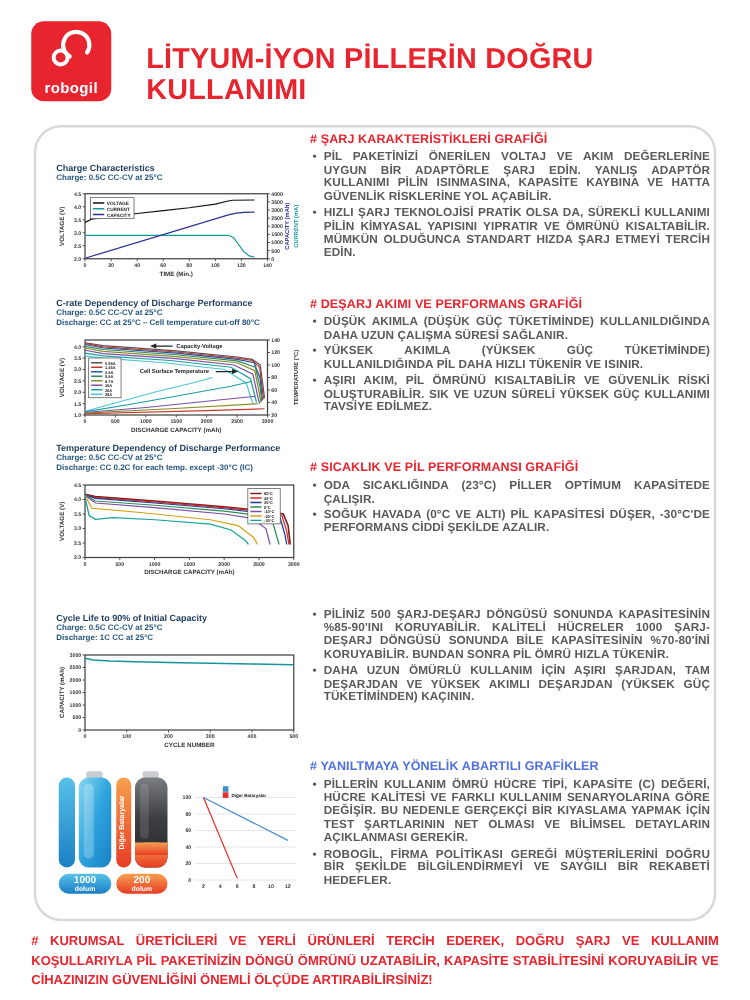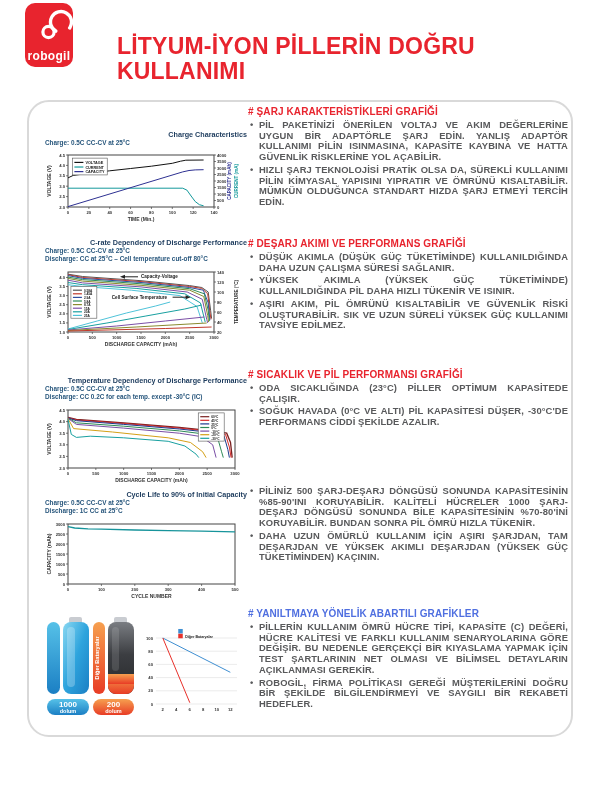--- a/index.html
+++ b/index.html
@@ -1,26 +1,26 @@
 <!DOCTYPE html>
 <html><head>
 <meta charset="utf-8">
 <style>
   html,body{margin:0;padding:0;}
   body{width:600px;height:800px;background:#ffffff;font-family:"Liberation Sans",sans-serif;}
   .page{position:relative;width:600px;height:800px;overflow:hidden;background:#fff;}
   
-  .logo{position:absolute;left:25px;top:3px;width:48px;height:64px;background:#e8242e;border-radius:10px;}
+  .logo{position:absolute;left:25px;top:17px;width:64px;height:64px;background:#e8242e;border-radius:10px;}
   .logo svg{position:absolute;top:6px;left:14px;}
   .logo-text{position:absolute;bottom:4px;width:100%;text-align:center;color:#fff;font-size:12px;font-weight:bold;letter-spacing:.3px;}
   .title{position:absolute;left:105px;top:22px;color:#e8242e;font-size:23px;font-weight:800;line-height:1.07;letter-spacing:.2px;margin:12px;}
   
   .card{position:absolute;left:27px;top:100px;width:546px;height:637px;border:2px solid #d9d9d9;border-radius:22px;background:#fff;box-sizing:border-box;}
   .chart-block{position:absolute;left:16px;width:202px;}
-  .chart-title{font-size:7.2px;font-weight:bold;color:#1b3a5c;text-align:right;}
+  .chart-title{font-size:7.2px;font-weight:bold;color:#1b3a5c;}
   .chart-sub{font-size:6.4px;font-weight:600;color:#27567c;line-height:1.3;}
   svg.chart{display:block;margin-top:2px;}
   .battery-block{position:absolute;left:16px;top:514px;display:flex;gap:6px;}
   .battery-block svg.mini{margin-top:8px;}
   
   .section{position:absolute;left:219px;width:320px;}
   .sec-h{font-size:10px;font-weight:800;margin:0 0 3px 0;letter-spacing:.1px;}
   .sec-h.red{color:#e8242e}
   .sec-h.blue{color:#4f6fe0}
   .bullets{margin:0;padding:0 0 0 11px;list-style:none;}
@@ -199,21 +199,21 @@
           <text x="38.92" y="50.99999999999999" font-size="3.2" fill="#222" font-family="Liberation Sans, sans-serif" font-weight="bold" text-anchor="start">25A</text>
           <text x="96" y="12.4" font-size="4.6" fill="#222" font-family="Liberation Sans, sans-serif" font-weight="bold" text-anchor="start">Capacity-Voltage</text>
           <line x1="93" x2="79" y1="10.8" y2="10.8" stroke="#222" stroke-width="1"></line>
           <polygon points="75,10.8 80,8.8 80,12.8" fill="#222"></polygon>
           <text x="66.8" y="32.8" font-size="4.6" fill="#222" font-family="Liberation Sans, sans-serif" font-weight="bold" text-anchor="start">Cell Surface Temperature</text>
           <line x1="127.6" x2="141.6" y1="31.2" y2="31.2" stroke="#222" stroke-width="1"></line>
           <polygon points="145.6,31.2 140.6,29.2 140.6,33.2" fill="#222"></polygon>
         </svg>
     </div>
 
-    <div class="chart-block" style="top:274px">
+    <div class="chart-block" style="top:252px">
       <div class="chart-title">Temperature Dependency of Discharge Performance</div>
       <div class="chart-sub">Charge: 0.5C CC-CV at 25°C</div>
       <div class="chart-sub">Discharge: CC 0.2C for each temp. except -30°C (IC)</div>
       <svg class="chart" width="196" height="80" viewBox="0 0 196 80">
           <rect x="23" y="6" width="167" height="58" fill="none" stroke="#444" stroke-width="1"></rect>
           <line x1="23" x2="23" y1="64" y2="66" stroke="#444" stroke-width="0.7"></line>
           <text x="23" y="70.5" font-size="4.2" fill="#333" font-family="Liberation Sans, sans-serif" font-weight="bold" text-anchor="middle">0</text>
           <line x1="50.83333333333333" x2="50.83333333333333" y1="64" y2="66" stroke="#444" stroke-width="0.7"></line>
           <text x="50.83333333333333" y="70.5" font-size="4.2" fill="#333" font-family="Liberation Sans, sans-serif" font-weight="bold" text-anchor="middle">500</text>
           <line x1="78.66666666666666" x2="78.66666666666666" y1="64" y2="66" stroke="#444" stroke-width="0.7"></line>
@@ -407,14 +407,15 @@
     <section class="section" style="top:506px">
       <h2 class="sec-h blue"># YANILTMAYA YÖNELİK ABARTILI GRAFİKLER</h2>
       <ul class="bullets">
         <li>PİLLERİN KULLANIM ÖMRÜ HÜCRE TİPİ, KAPASİTE (C) DEĞERİ, HÜCRE KALİTESİ VE FARKLI KULLANIM SENARYOLARINA GÖRE DEĞİŞİR. BU NEDENLE GERÇEKÇİ BİR KIYASLAMA YAPMAK İÇİN TEST ŞARTLARININ NET OLMASI VE BİLİMSEL DETAYLARIN AÇIKLANMASI GEREKİR.</li>
         <li>ROBOGİL, FİRMA POLİTİKASI GEREĞİ MÜŞTERİLERİNİ DOĞRU BİR ŞEKİLDE BİLGİLENDİRMEYİ VE SAYGILI BİR REKABETİ HEDEFLER.</li>
       </ul>
     </section>
 
   </div>
 
+  <p class="footer"># KURUMSAL ÜRETİCİLERİ VE YERLİ ÜRÜNLERİ TERCİH EDEREK, DOĞRU ŞARJ VE KULLANIM KOŞULLARIYLA PİL PAKETİNİZİN DÖNGÜ ÖMRÜNÜ UZATABİLİR, KAPASİTE STABİLİTESİNİ KORUYABİLİR VE CİHAZINIZIN GÜVENLİĞİNİ ÖNEMLİ ÖLÇÜDE ARTIRABİLİRSİNİZ!</p>
 
 </div>
 
 </body></html>

